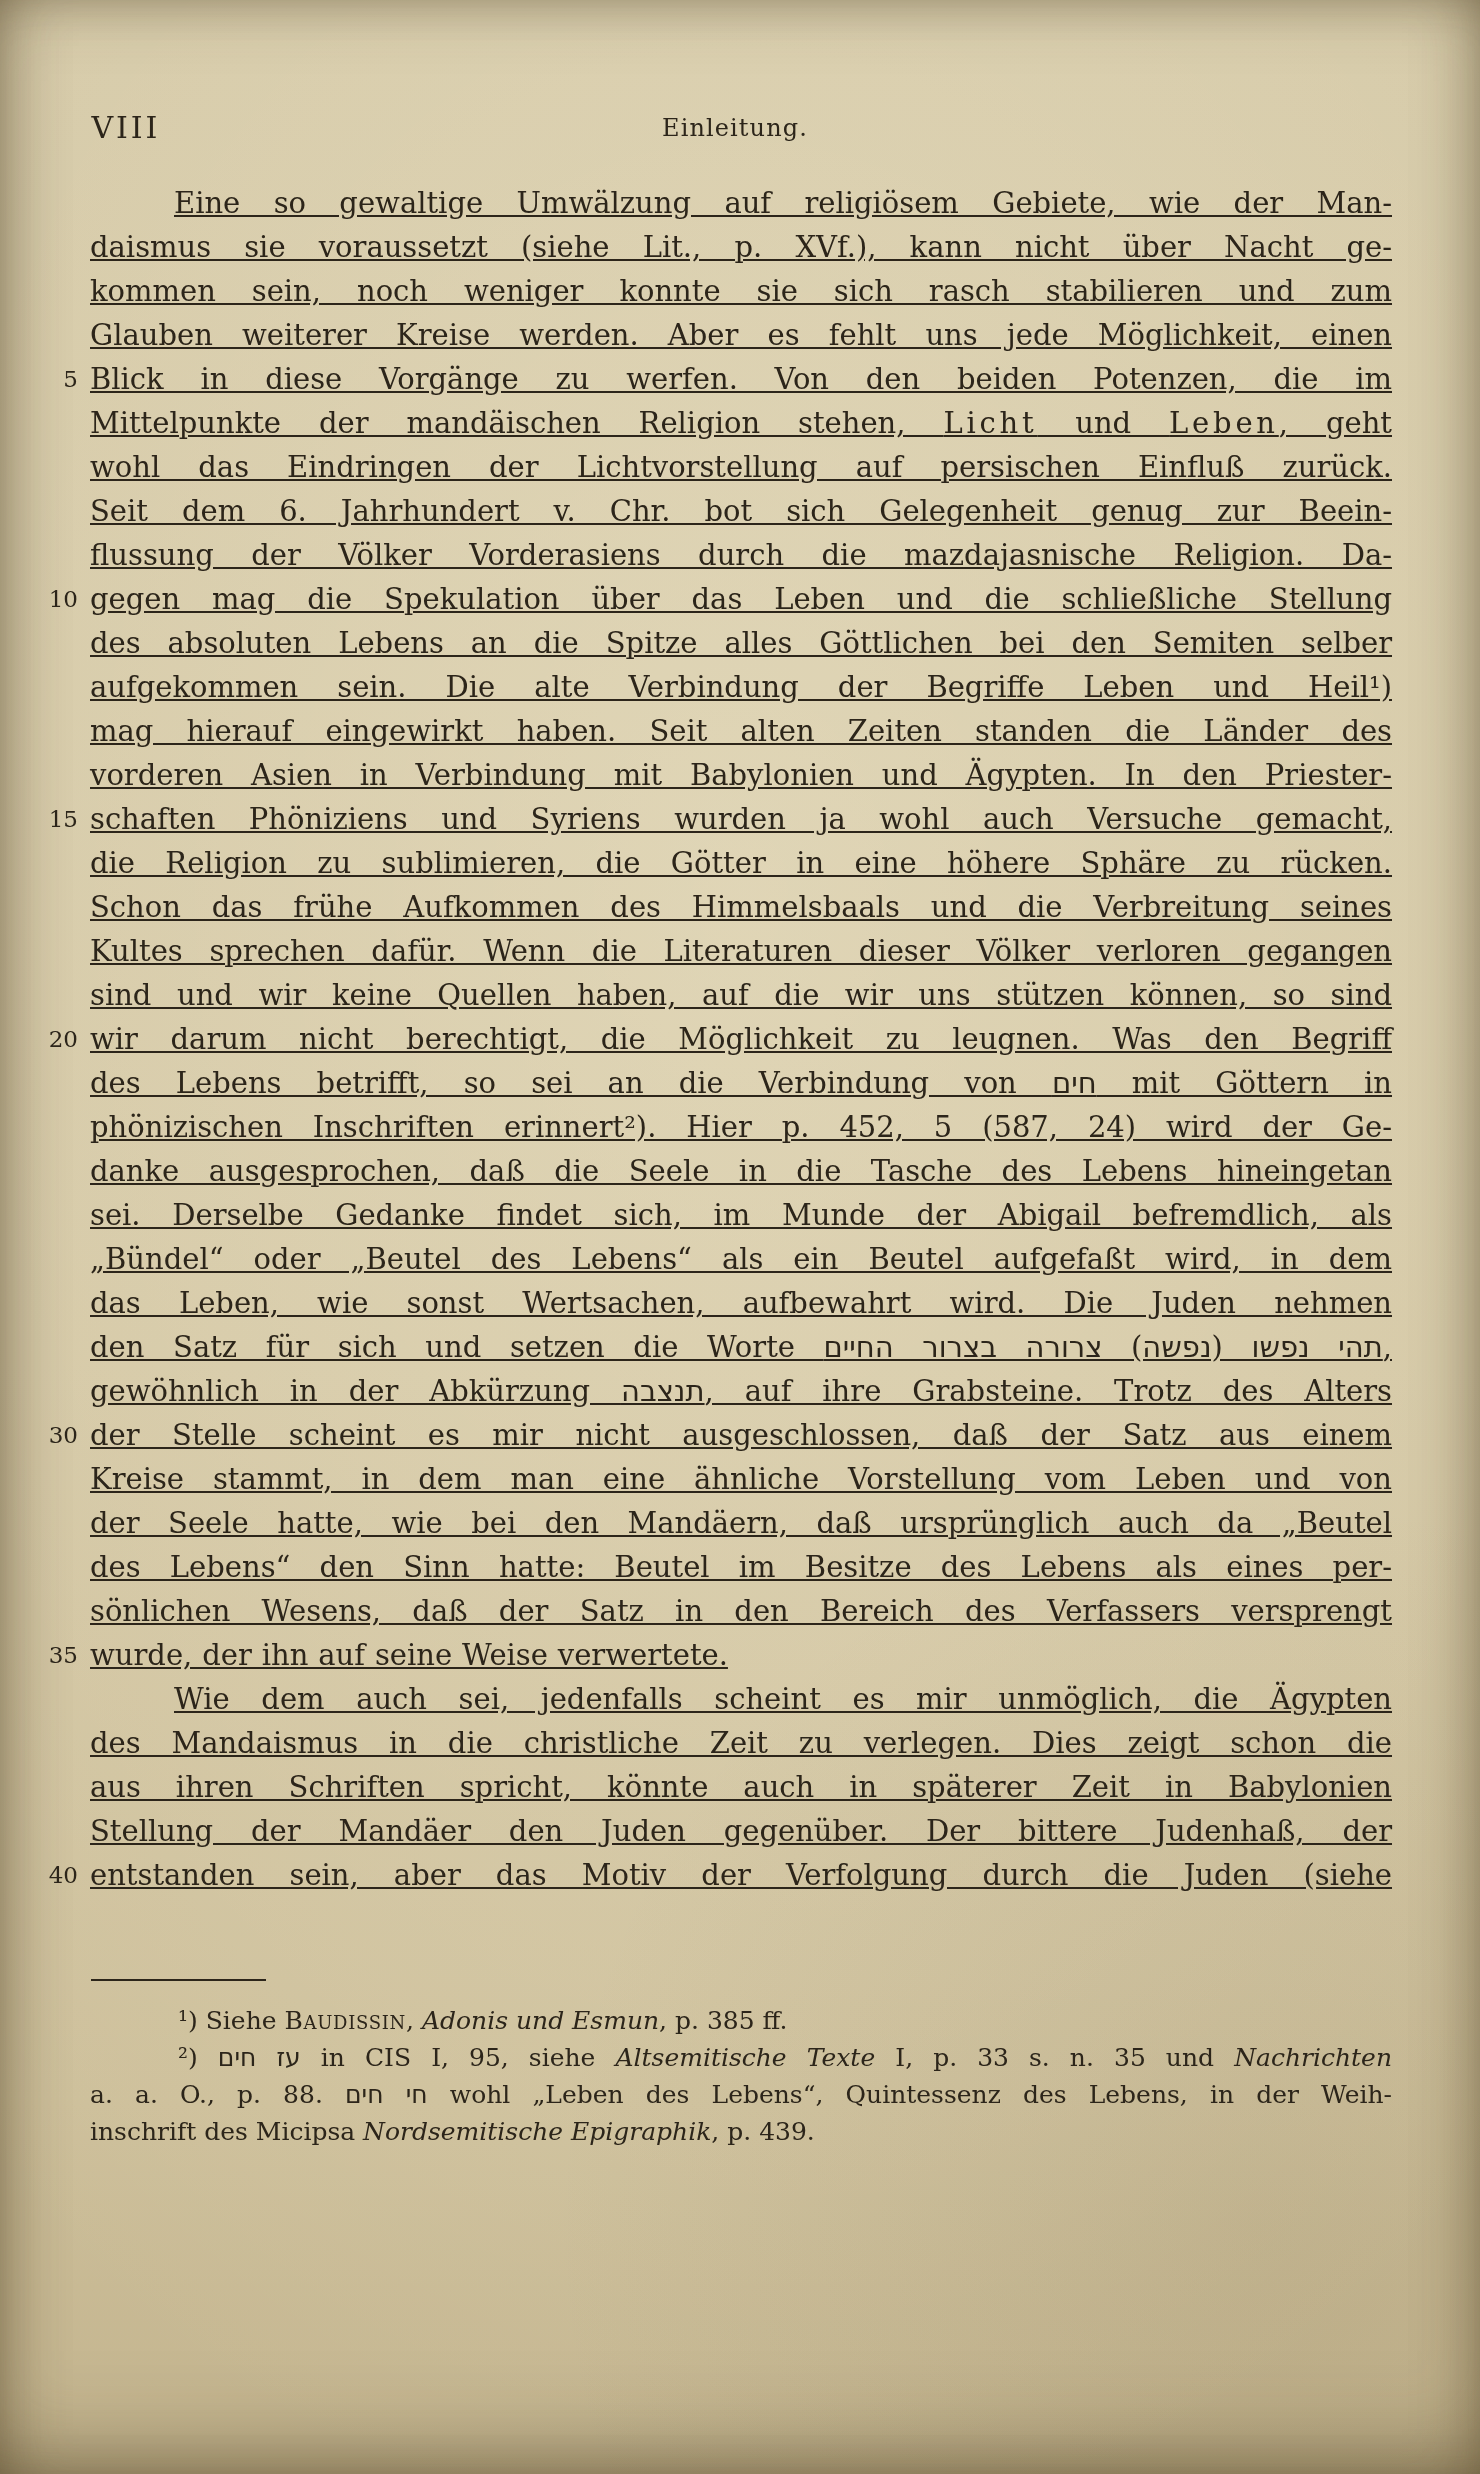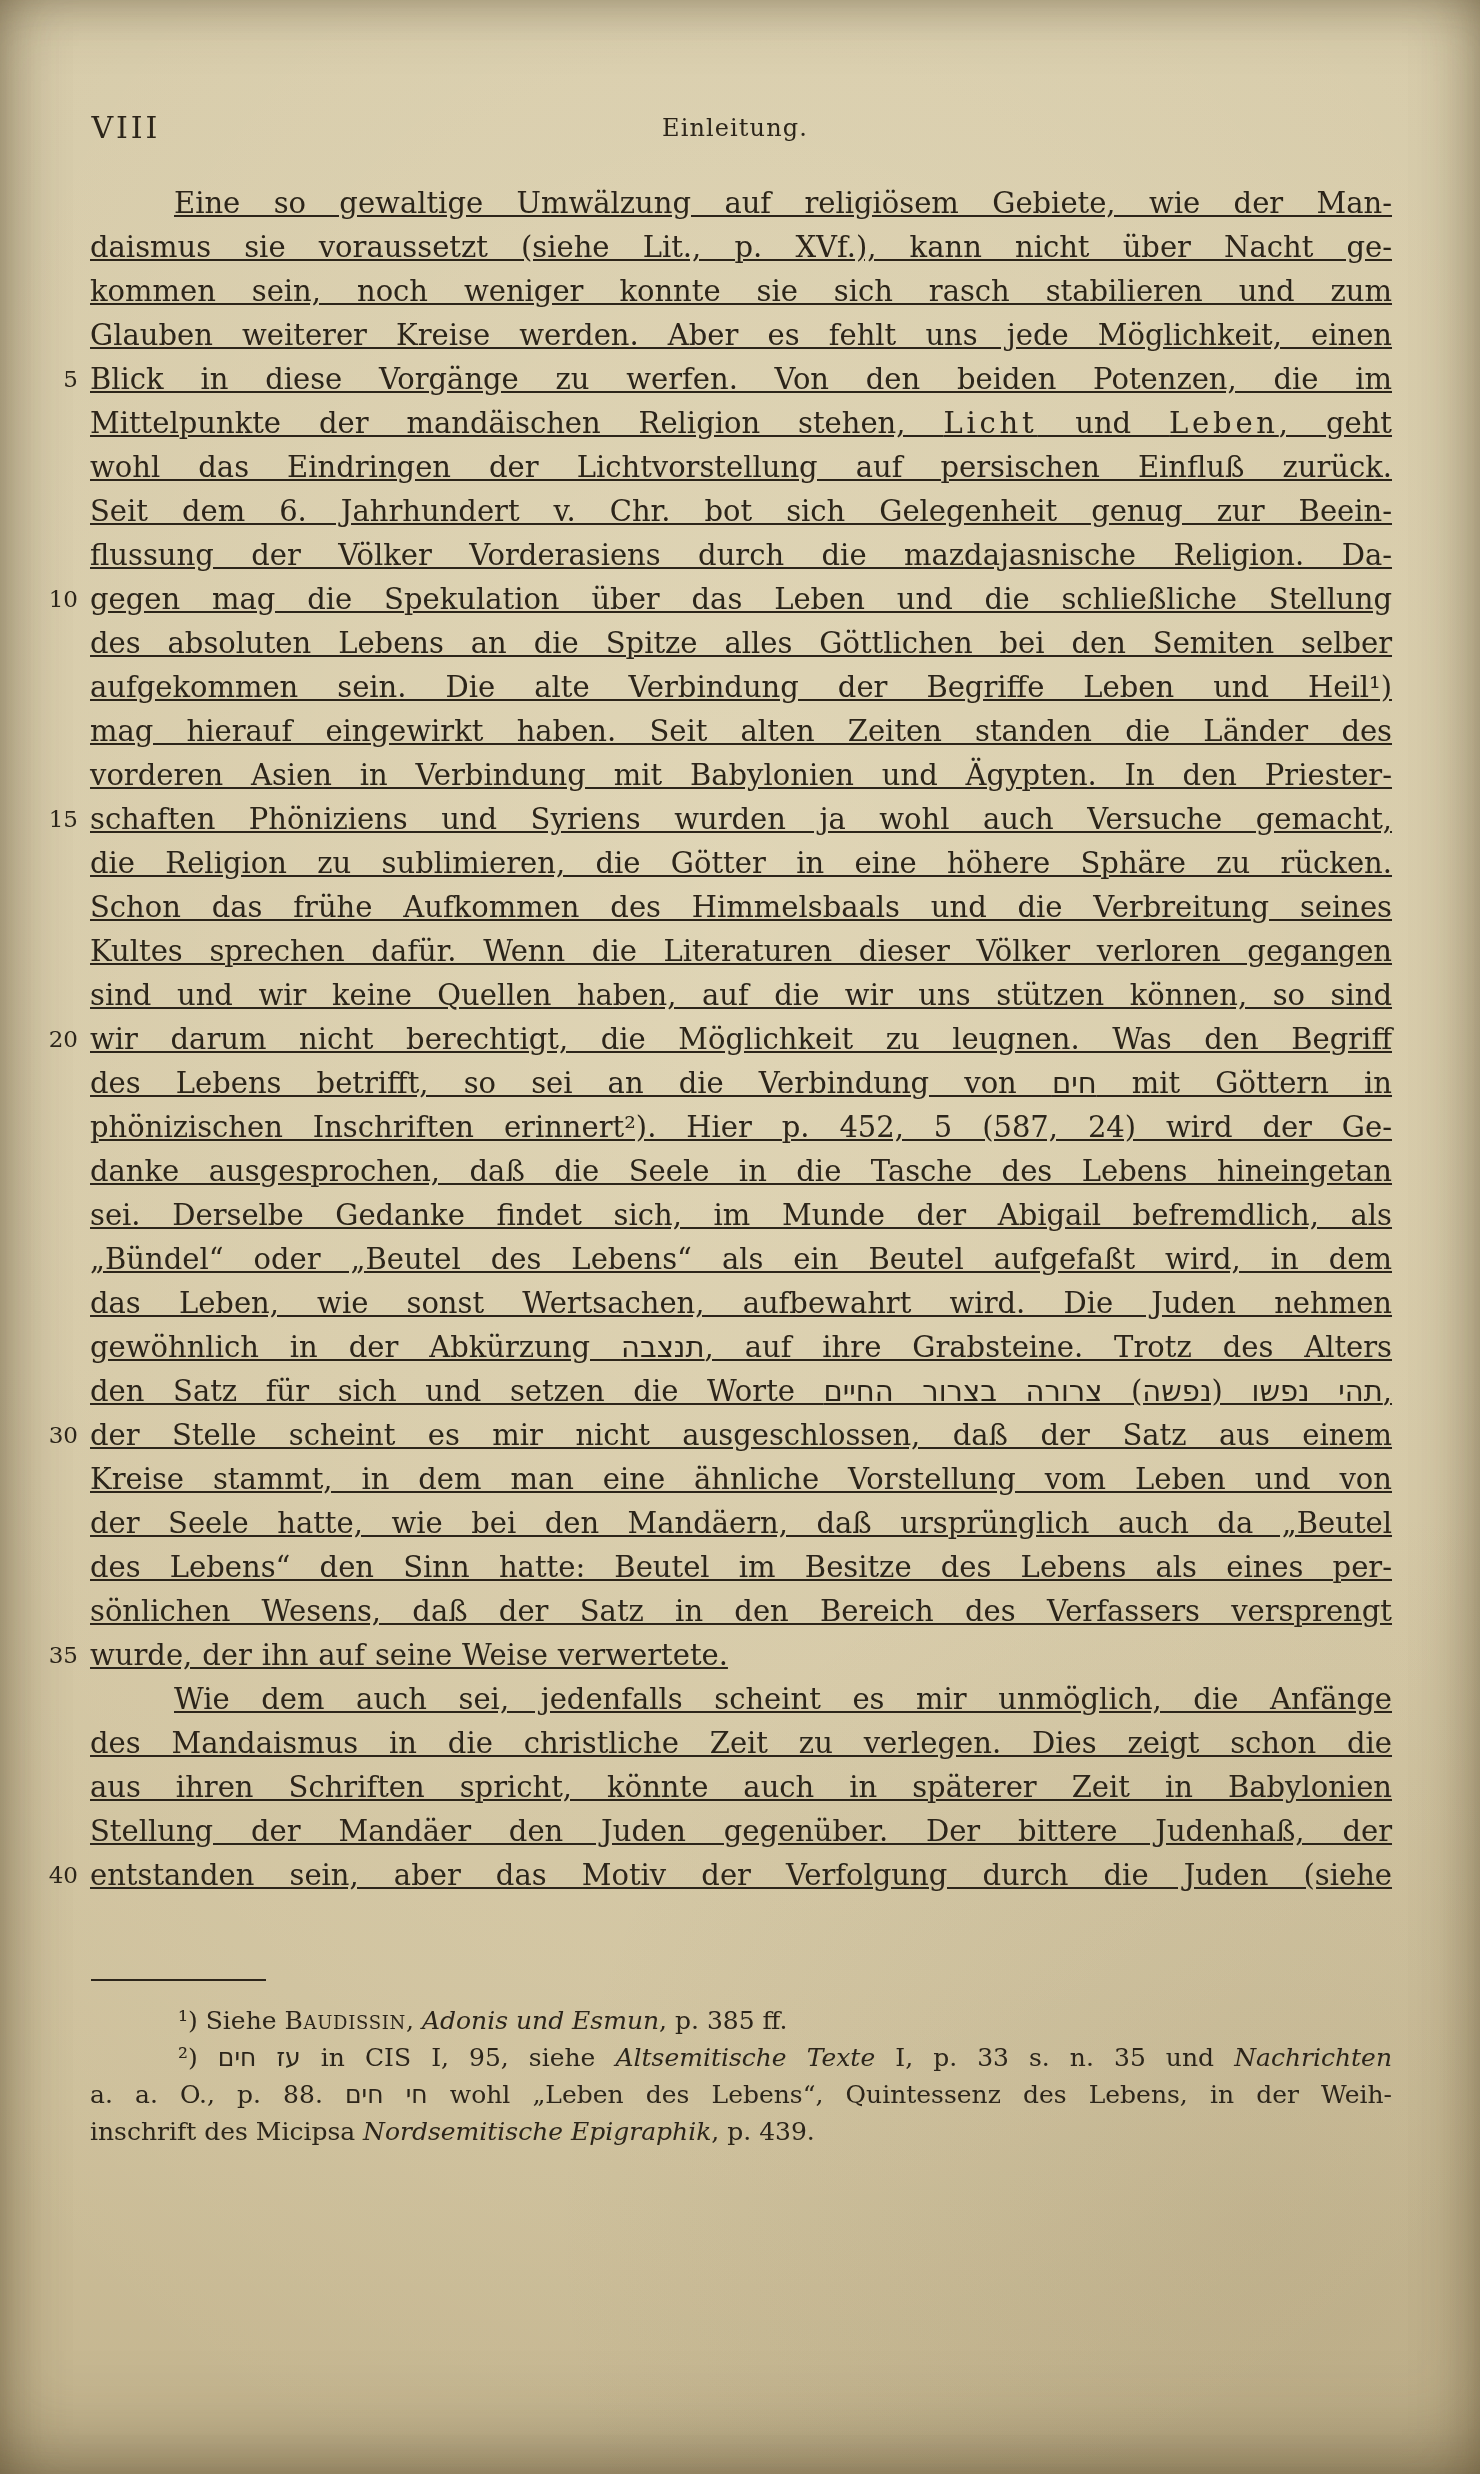--- a/index.html
+++ b/index.html
@@ -96,29 +96,29 @@
       <div class="line">Schon das frühe Aufkommen des Himmelsbaals und die Verbreitung seines</div>
       <div class="line">Kultes sprechen dafür. Wenn die Literaturen dieser Völker verloren gegangen</div>
       <div class="line">sind und wir keine Quellen haben, auf die wir uns stützen können, so sind</div>
       <div class="line"><span class="linenum">20</span>wir darum nicht berechtigt, die Möglichkeit zu leugnen. Was den Begriff</div>
       <div class="line">des Lebens betrifft, so sei an die Verbindung von <span class="he" dir="rtl">חים</span> mit Göttern in</div>
       <div class="line">phönizischen Inschriften erinnert²). Hier p. 452, 5 (587, 24) wird der Ge-</div>
       <div class="line">danke ausgesprochen, daß die Seele in die Tasche des Lebens hineingetan</div>
       <div class="line">sei. Derselbe Gedanke findet sich, im Munde der Abigail befremdlich, als</div>
       <div class="line">„Bündel“ oder „Beutel des Lebens“ als ein Beutel aufgefaßt wird, in dem</div>
       <div class="line">das Leben, wie sonst Wertsachen, aufbewahrt wird. Die Juden nehmen</div>
+      <div class="line">den Satz für sich und setzen die Worte <span class="he" dir="rtl">תהי נפשו (נפשה) צרורה בצרור החיים</span>,</div>
       <div class="line">gewöhnlich in der Abkürzung <span class="he" dir="rtl">תנצבה</span>, auf ihre Grabsteine. Trotz des Alters</div>
-      <div class="line">den Satz für sich und setzen die Worte <span class="he" dir="rtl">תהי נפשו (נפשה) צרורה בצרור החיים</span>,</div>
       <div class="line"><span class="linenum">30</span>der Stelle scheint es mir nicht ausgeschlossen, daß der Satz aus einem</div>
       <div class="line">Kreise stammt, in dem man eine ähnliche Vorstellung vom Leben und von</div>
       <div class="line">der Seele hatte, wie bei den Mandäern, daß ursprünglich auch da „Beutel</div>
       <div class="line">des Lebens“ den Sinn hatte: Beutel im Besitze des Lebens als eines per-</div>
       <div class="line">sönlichen Wesens, daß der Satz in den Bereich des Verfassers versprengt</div>
       <div class="line end"><span class="linenum">35</span>wurde, der ihn auf seine Weise verwertete.</div>
-      <div class="line indent">Wie dem auch sei, jedenfalls scheint es mir unmöglich, die Anfänge</div>
+      <div class="line indent">Wie dem auch sei, jedenfalls scheint es mir unmöglich, die Ägypten</div>
       <div class="line">des Mandaismus in die christliche Zeit zu verlegen. Dies zeigt schon die</div>
       <div class="line">aus ihren Schriften spricht, könnte auch in späterer Zeit in Babylonien</div>
       <div class="line">Stellung der Mandäer den Juden gegenüber. Der bittere Judenhaß, der</div>
       <div class="line"><span class="linenum">40</span>entstanden sein, aber das Motiv der Verfolgung durch die Juden (siehe</div>
     </main>
 
   <div class="fnrule"></div>
 
   <section class="footnotes" id="footnote-lines">
       <div class="fnline indent end">¹) Siehe <span class="sc">Baudissin</span>, <span class="i">Adonis und Esmun</span>, p. 385 ff.</div>

